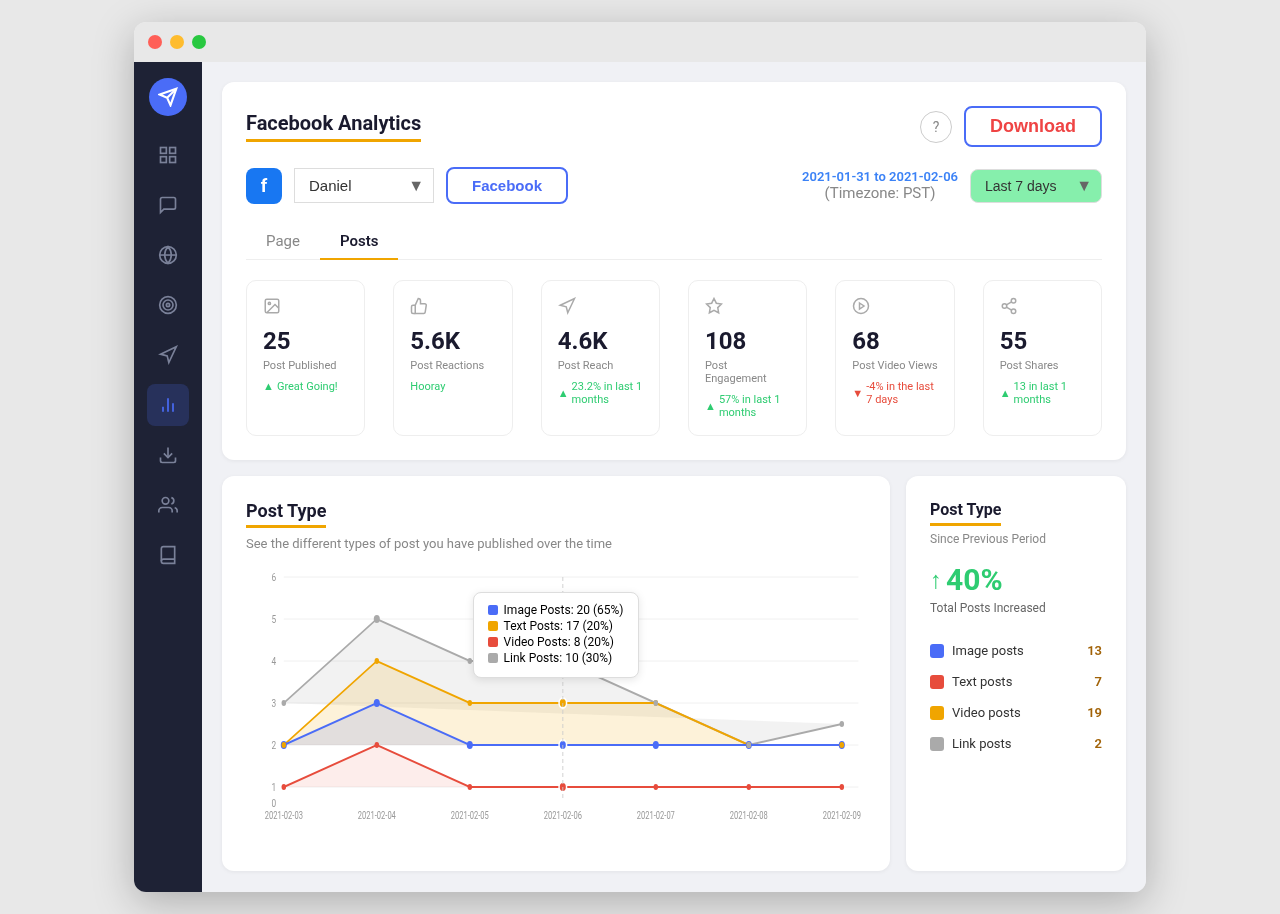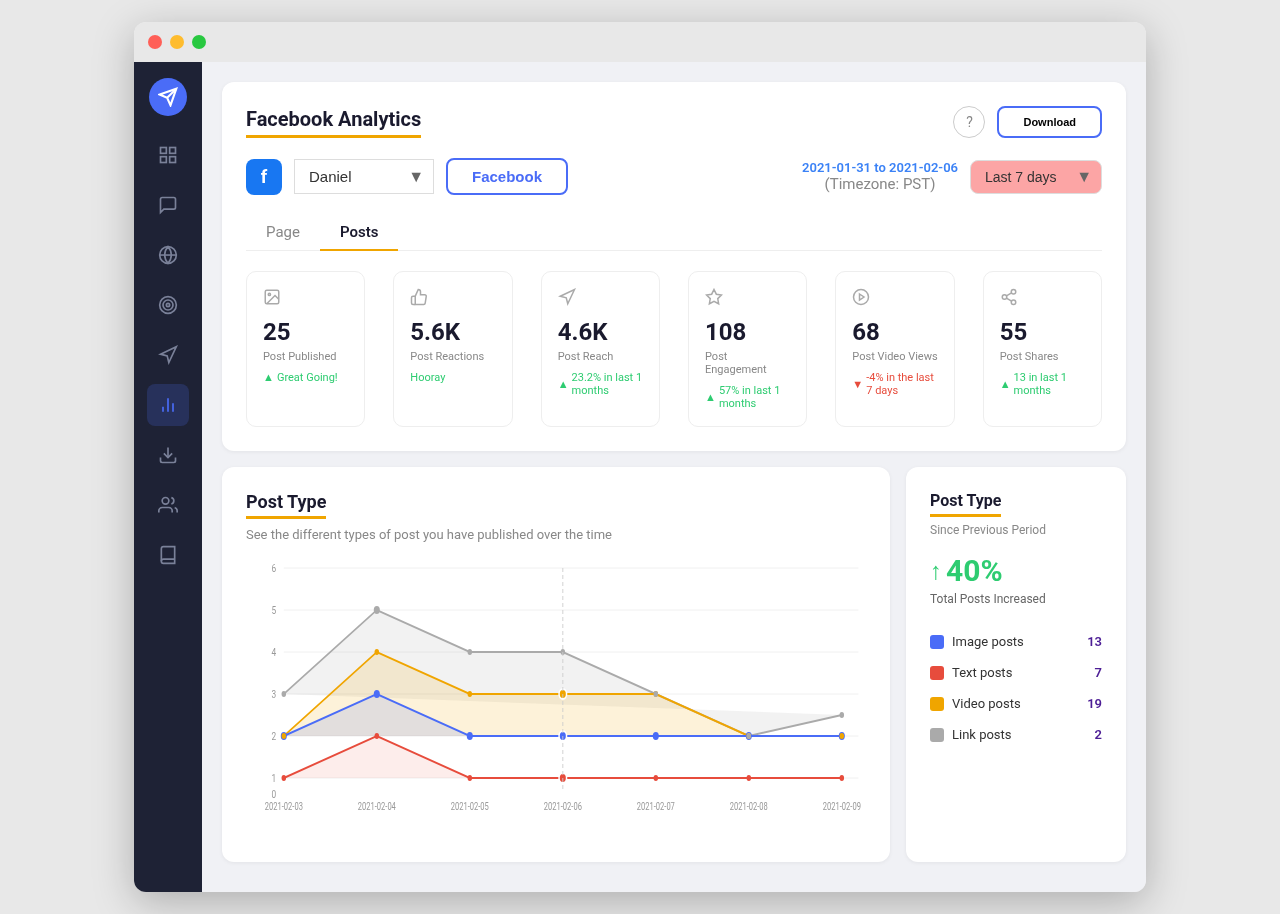--- a/index.html
+++ b/index.html
@@ -120,23 +120,23 @@
       display: flex; align-items: center; justify-content: center;
       cursor: pointer;
       color: #888;
       font-size: 14px;
     }
     .download-btn {
       padding: 8px 24px;
       background: white;
       border: 2px solid #4a6cf7;
       border-radius: 8px;
-      color: #000000;
+      color: #ef4444;
       font-weight: 600;
-      font-size: 11px;
+      font-size: 18px;
       cursor: pointer;
     }
     
     .controls-row {
       display: flex;
       align-items: center;
       gap: 12px;
       margin-bottom: 20px;
     }
     .fb-icon {
@@ -189,21 +189,21 @@
       position: relative;
       display: flex; align-items: center;
     }
     .period-select select {
       appearance: none;
       border: 1px solid #ddd;
       border-radius: 8px;
       padding: 8px 36px 8px 14px;
       font-size: 14px;
       color: #333;
-      background: #fca5a5;
+      background: #86efac;
       cursor: pointer;
       min-width: 130px;
     }
     .period-select-arrow {
       position: absolute;
       right: 10px;
       pointer-events: none;
       color: #666;
     }
     
@@ -370,21 +370,21 @@
     .legend-dot {
       width: 14px; height: 14px;
       border-radius: 3px;
     }
     .legend-item-name {
       font-size: 13px;
       color: #333;
     }
     .legend-item-count {
       font-size: 13px;
-      color: #4c1d95;
+      color: #a16207;
       font-weight: 600;
     }
     
     .chart-svg {
       width: 100%;
       height: 260px;
     }
   </style>
 </head>
 <body>
@@ -675,20 +675,38 @@
               <circle cx="296" cy="94" r="3" fill="#aaa"></circle>
               <circle cx="419" cy="94" r="3" fill="#aaa"></circle>
               <circle cx="542" cy="136" r="3" fill="#aaa"></circle>
               <circle cx="665" cy="178" r="3" fill="#aaa"></circle>
               <circle cx="788" cy="157" r="3" fill="#aaa"></circle>
 
               <line x1="419" y1="10" x2="419" y2="232" stroke="#ccc" stroke-width="1" stroke-dasharray="4,3"></line>
             </svg>
 
             
+            <div class="chart-tooltip" style="left: 43%; top: 25px;">
+              <div class="tooltip-item">
+                <div class="tooltip-dot" style="background:#4a6cf7;"></div>
+                <span>Image Posts: 20 (65%)</span>
+              </div>
+              <div class="tooltip-item">
+                <div class="tooltip-dot" style="background:#f0a500;"></div>
+                <span>Text Posts: 17 (20%)</span>
+              </div>
+              <div class="tooltip-item">
+                <div class="tooltip-dot" style="background:#e74c3c;"></div>
+                <span>Video Posts: 8 (20%)</span>
+              </div>
+              <div class="tooltip-item">
+                <div class="tooltip-dot" style="background:#aaa;"></div>
+                <span>Link Posts: 10 (30%)</span>
+              </div>
+            </div>
           </div>
         </div>
 
         <div class="legend-card">
           <div class="legend-title">Post Type</div>
           <div class="legend-since">Since Previous Period</div>
           <div class="legend-increase">
             <span style="font-size:24px;">↑</span>
             <span>40%</span>
           </div>

